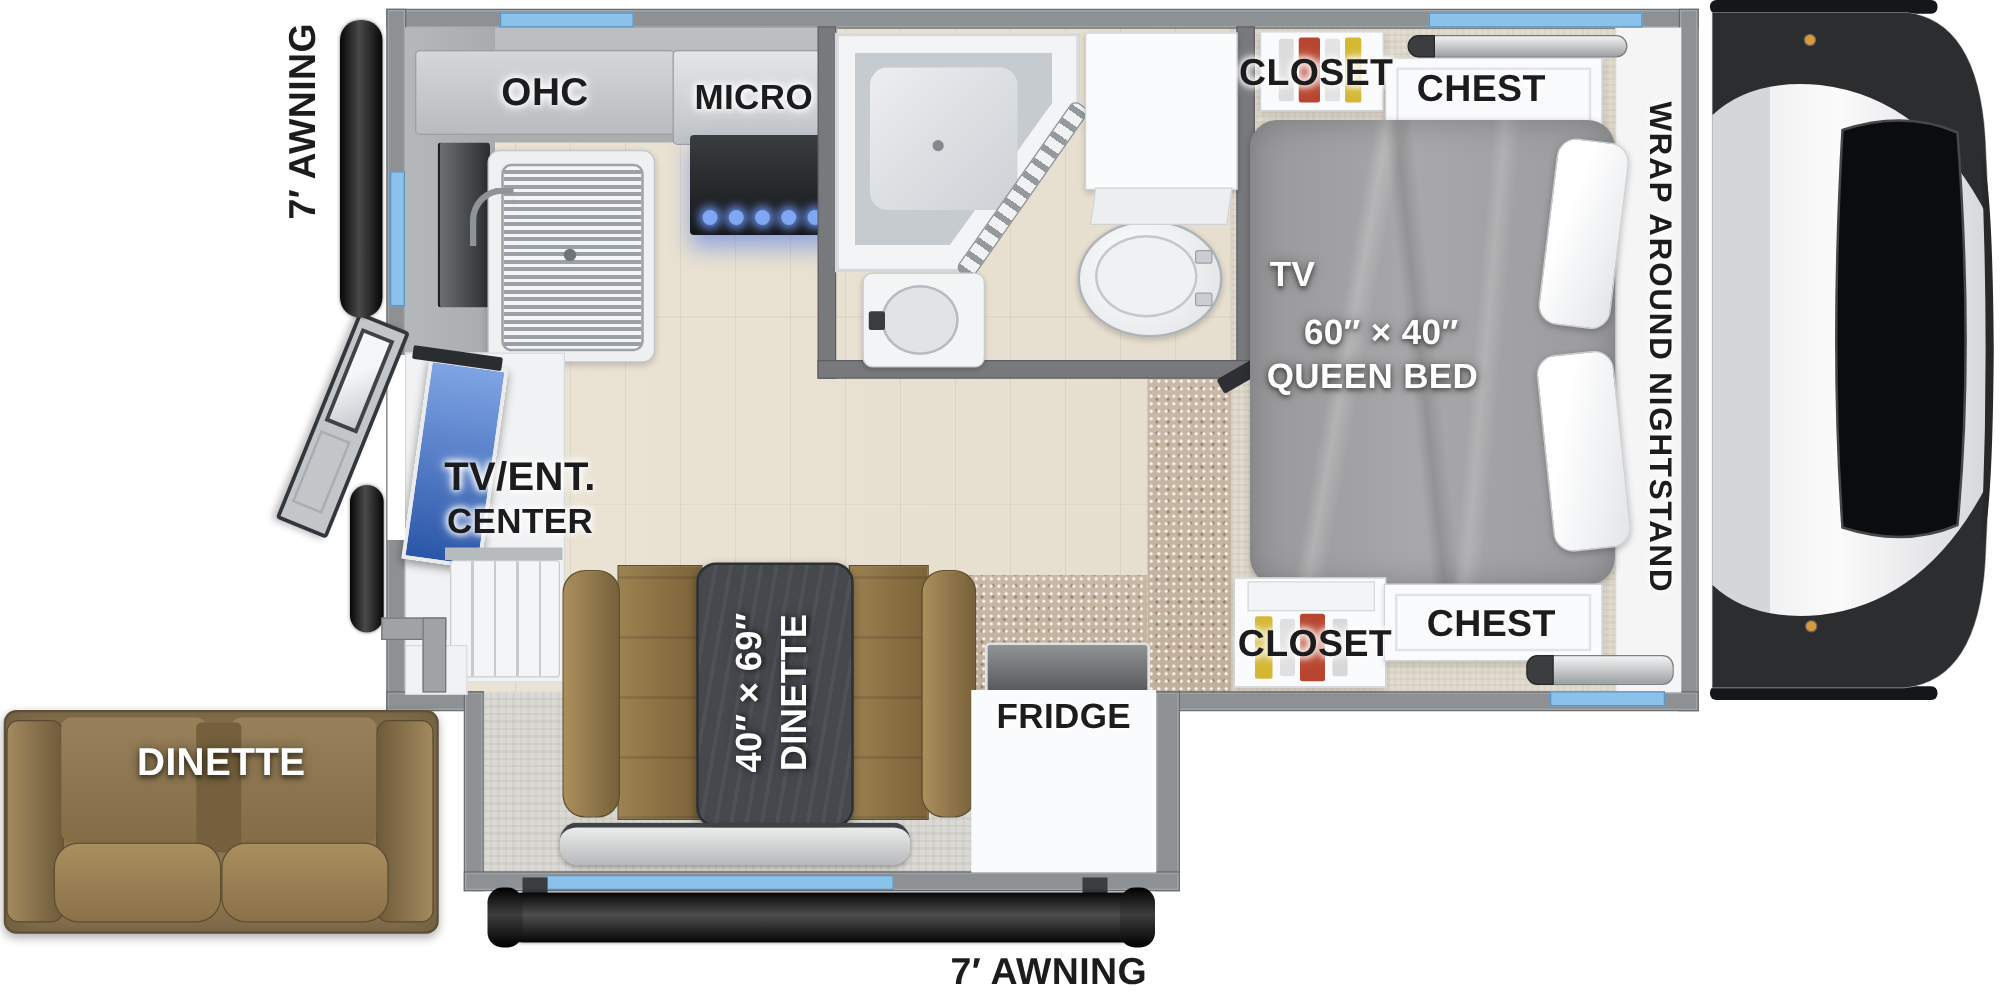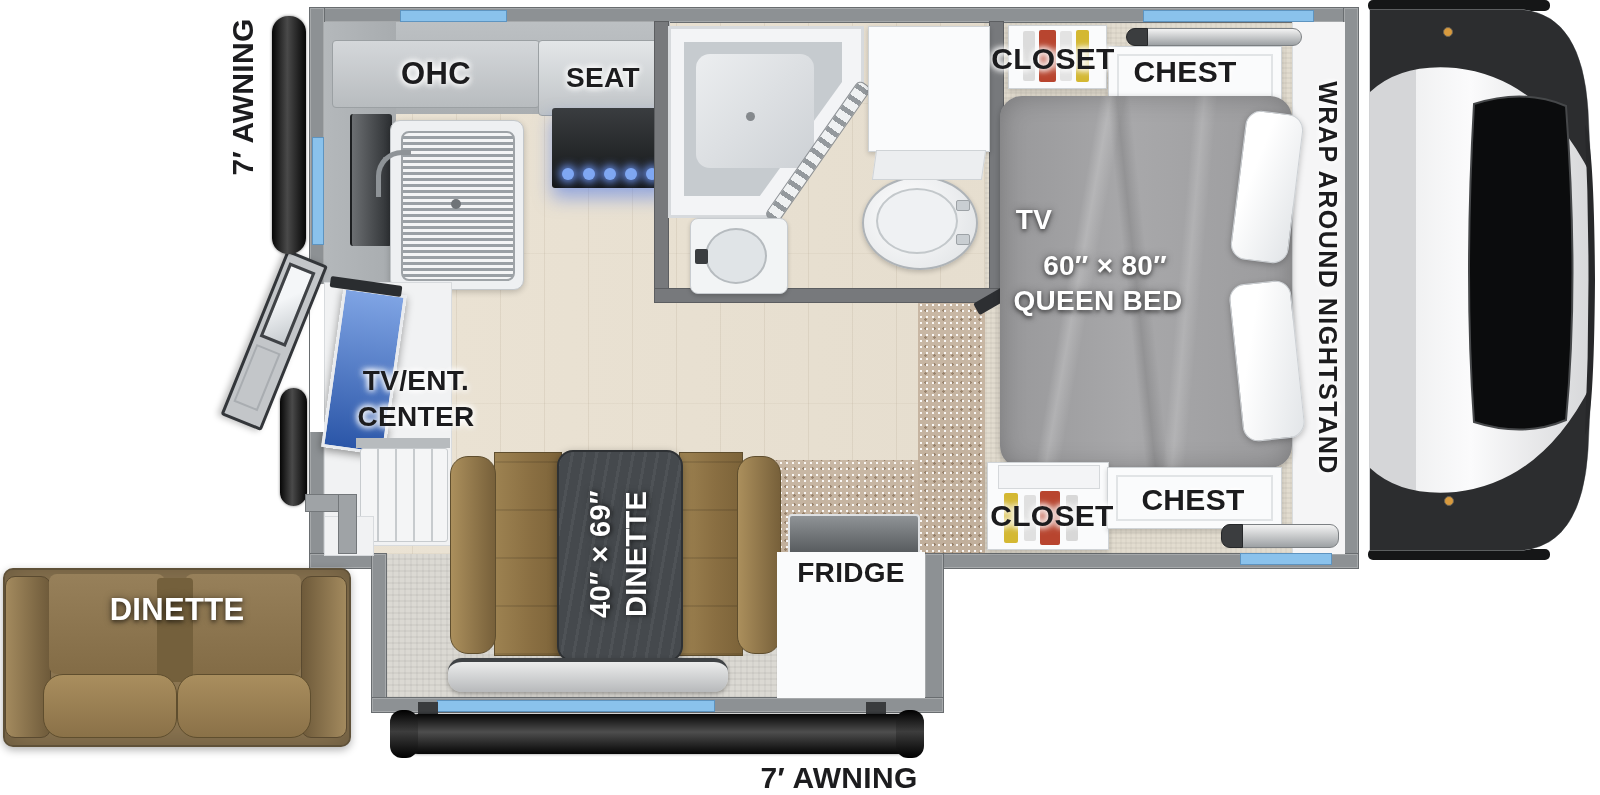--- a/index.html
+++ b/index.html
@@ -97,21 +97,21 @@
   <div class="wall" style="left:372px;top:554px;width:14px;height:158px"></div>
   <div class="wall" style="left:925px;top:554px;width:18px;height:158px"></div>
   <div class="wall" style="left:372px;top:698px;width:571px;height:14px"></div>
 
   <div class="abs" style="left:324px;top:22px;width:346px;height:92px;background:linear-gradient(180deg,#bcc0c3,#aaaeb1);"></div>
   <div class="abs" style="left:324px;top:22px;width:72px;height:268px;background:linear-gradient(90deg,#b4b8bb,#a8acaf);"></div>
   <div class="cab" style="left:332px;top:40px;width:206px;height:66px;border-radius:4px;">
     <div class="lbl" style="inset:0;font-size:31px;">OHC</div>
   </div>
   <div class="cab" style="left:538px;top:40px;width:128px;height:74px;border-radius:4px;background:linear-gradient(180deg,#e3e6e8,#bfc3c6);">
-    <div class="lbl" style="inset:0;font-size:28px;">SEAT</div>
+    <div class="lbl" style="inset:0;font-size:28px;">MICRO</div>
   </div>
   <div class="abs" style="left:552px;top:108px;width:116px;height:80px;background:linear-gradient(180deg,#3a3d40,#141618);border-radius:3px;box-shadow:0 10px 18px rgba(80,120,230,.55);">
     <div class="abs" style="left:4px;bottom:4px;width:108px;height:16px;display:flex;gap:9px;justify-content:center;">
       <span style="width:12px;height:12px;border-radius:50%;background:#7fa7f2;box-shadow:0 0 8px 3px rgba(110,150,245,.9);"></span>
       <span style="width:12px;height:12px;border-radius:50%;background:#7fa7f2;box-shadow:0 0 8px 3px rgba(110,150,245,.9);"></span>
       <span style="width:12px;height:12px;border-radius:50%;background:#7fa7f2;box-shadow:0 0 8px 3px rgba(110,150,245,.9);"></span>
       <span style="width:12px;height:12px;border-radius:50%;background:#7fa7f2;box-shadow:0 0 8px 3px rgba(110,150,245,.9);"></span>
       <span style="width:12px;height:12px;border-radius:50%;background:#7fa7f2;box-shadow:0 0 8px 3px rgba(110,150,245,.9);"></span>
     </div>
   </div>
@@ -120,21 +120,21 @@
     <div class="abs" style="left:10px;top:10px;width:110px;height:146px;border-radius:8px;border:2px solid #9ea3a7;
       background:repeating-linear-gradient(180deg,#f4f5f6 0 3px,#9aa0a5 3px 6px);"></div>
     <div class="abs" style="left:60px;top:78px;width:10px;height:10px;border-radius:50%;background:#6f7478;"></div>
   </div>
   <div class="abs" style="left:376px;top:150px;width:30px;height:42px;border-top:5px solid #8e9397;border-left:5px solid #8e9397;border-top-left-radius:26px;"></div>
 
   <div class="abs" style="left:324px;top:282px;width:126px;height:262px;background:#f1f2f3;border:1px solid #d8dbde;"></div>
   <div class="abs" style="left:332px;top:290px;width:58px;height:156px;transform:rotate(8deg);
       background:linear-gradient(180deg,#7fa4e4,#2b56a8);border:3px solid #e9ebee;box-shadow:0 3px 8px rgba(0,0,0,.4);"></div>
   <div class="abs" style="left:330px;top:281px;width:72px;height:11px;transform:rotate(8deg);background:#2a2d30;border-radius:2px;"></div>
-  <div class="lbl" style="left:350px;top:364px;width:132px;height:34px;font-size:28px;">TV/ENT.</div>
+  <div class="lbl" style="left:350px;top:364px;width:132px;height:34px;font-size:32px;">TV/ENT.</div>
   <div class="lbl" style="left:350px;top:400px;width:132px;height:34px;font-size:28px;">CENTER</div>
   <div class="abs" style="left:356px;top:438px;width:94px;height:10px;background:#b7bbbe;"></div>
   <div class="abs" style="left:360px;top:448px;width:86px;height:92px;background:#f4f5f6;border:1px solid #c7cbce;border-radius:3px;
       background-image:repeating-linear-gradient(90deg, rgba(0,0,0,0) 0 16px, #c7cbce 16px 18px);"></div>
   <div class="abs" style="left:324px;top:516px;width:48px;height:38px;background:#f1f2f3;border:1px solid #d8dbde;"></div>
 
   <div class="abs" style="left:310px;top:284px;width:14px;height:148px;background:#ffffff;"></div>
   <div class="abs" style="left:284px;top:266px;width:38px;height:172px;transform-origin:100% 0;transform:rotate(22deg);
       background:#c3c6c9;border:3px solid #33363a;border-radius:3px;box-shadow:-3px 2px 6px rgba(0,0,0,.25);">
     <div class="abs" style="left:4px;top:8px;width:22px;height:74px;background:linear-gradient(135deg,#f4f6f8 40%,#c6cbcf);border:3px solid #3f4246;"></div>
@@ -198,21 +198,21 @@
     <div class="clothes-bar" style="left:78px;top:32px;width:12px;height:46px;background:#d8d8d8;"></div>
   </div>
   <div class="whitebox" style="left:1107px;top:467px;width:173px;height:60px;">
     <div class="abs" style="left:8px;top:7px;right:8px;bottom:7px;border:2px solid #e1e4e6;"></div>
   </div>
   <div class="silver-pill" style="left:1222px;top:524px;width:115px;height:22px;"></div>
 
   <div class="lbl" style="left:990px;top:42px;width:126px;height:34px;font-size:30px;">CLOSET</div>
   <div class="lbl" style="left:1131px;top:56px;width:108px;height:32px;font-size:30px;">CHEST</div>
   <div class="lbl-white" style="left:1008px;top:202px;width:52px;height:36px;font-size:28px;">TV</div>
-  <div class="lbl-white" style="left:1028px;top:250px;width:154px;height:32px;font-size:28px;">60″ × 80″</div>
+  <div class="lbl-white" style="left:1028px;top:250px;width:154px;height:32px;font-size:28px;">60″ × 40″</div>
   <div class="lbl-white" style="left:1013px;top:284px;width:170px;height:34px;font-size:28px;">QUEEN BED</div>
   <div class="lbl" style="left:1093px;top:260px;width:470px;height:36px;font-size:25px;letter-spacing:1.5px;transform:rotate(90deg);">WRAP AROUND NIGHTSTAND</div>
   <div class="lbl" style="left:990px;top:500px;width:124px;height:32px;font-size:30px;">CLOSET</div>
   <div class="lbl" style="left:1138px;top:484px;width:110px;height:32px;font-size:30px;">CHEST</div>
 
   <div class="abs leather" style="left:494px;top:452px;width:66px;height:202px;border:1px solid #5f4e2e;"></div>
   <div class="bolster" style="left:450px;top:456px;width:44px;height:196px;"></div>
   <div class="abs leather" style="left:679px;top:452px;width:62px;height:202px;border:1px solid #5f4e2e;"></div>
   <div class="bolster" style="left:737px;top:456px;width:42px;height:196px;"></div>
   <div class="abs" style="left:557px;top:450px;width:122px;height:208px;border-radius:16px;border:2px solid #2e3134;

